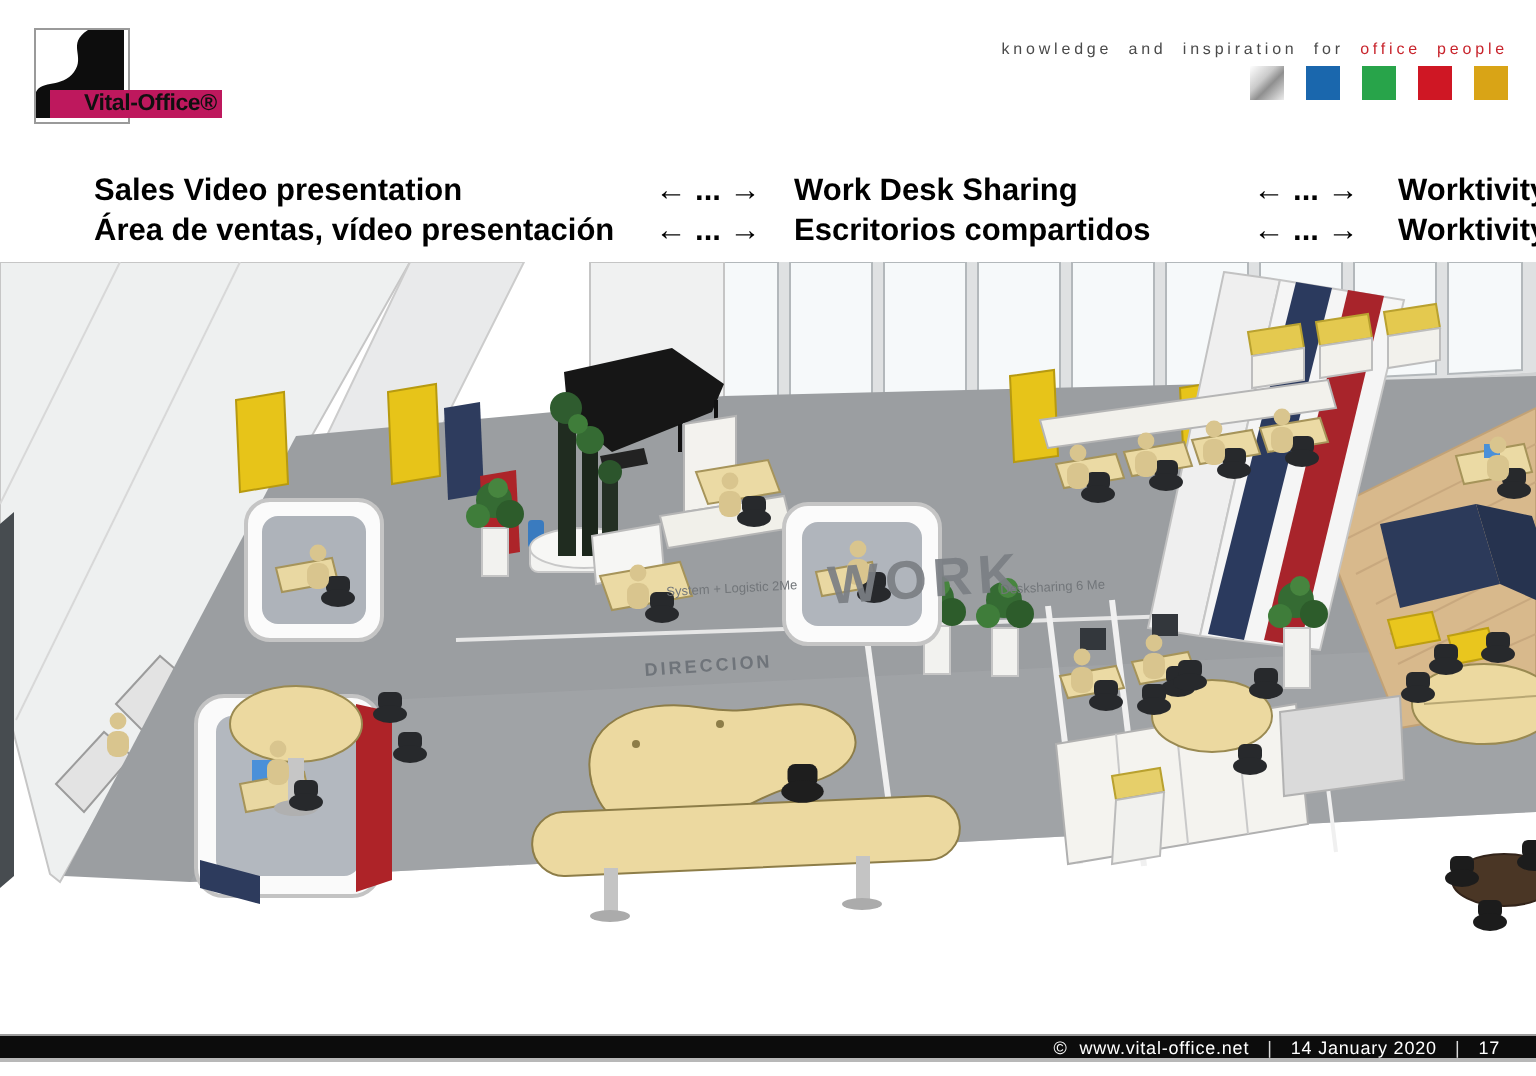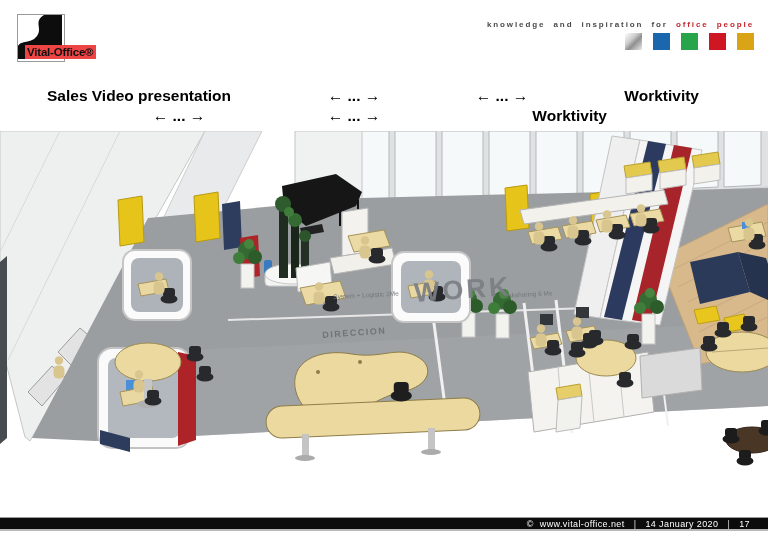--- a/index.html
+++ b/index.html
@@ -3,25 +3,25 @@
 <meta charset="utf-8">
 <style>
   html,body{margin:0;padding:0;background:#9a9a9a;}
   .slide{position:relative;width:768px;height:538px;background:#ffffff;overflow:hidden;
          font-family:"Liberation Sans",sans-serif;margin:0 auto;}
 
   
   .logo{position:absolute;top:14px;left:17px;width:130px;height:52px;}
   .logo-square{position:absolute;top:0;left:0;width:46px;height:46px;border:1px solid #9a9a9a;background:#fff;}
   .logo-square svg{display:block;}
-  .logo-text{position:absolute;top:31px;left:8px;background:#ef4444;font-size:11.5px;font-weight:bold;
-             letter-spacing:-0.2px;padding:1px 3px 1px 2px;color:#101010;white-space:nowrap;}
-
-  
-  .tagline{position:absolute;top:20px;right:14px;font-size:8px;font-weight:bold;letter-spacing:1.9px;
+  .logo-text{position:absolute;top:31px;left:8px;background:#be185d;font-size:11.5px;font-weight:bold;
+             letter-spacing:-0.2px;padding:1px 3px 1px 17px;color:#101010;white-space:nowrap;}
+
+  
+  .tagline{position:absolute;top:20px;right:14px;font-size:8px;font-weight:normal;letter-spacing:1.9px;
            word-spacing:4px;color:#4a4a4a;white-space:nowrap;}
   .tagline .hl{color:#c8242c;}
   .palette{position:absolute;top:33px;right:14px;display:flex;gap:11px;}
   .sq{width:17px;height:17px;display:block;}
   .sq1{background:linear-gradient(135deg,#ffffff 0%,#cbcbcb 38%,#8f8f8f 58%,#ececec 100%);}
   .sq2{background:#1a67ad;} .sq3{background:#28a44a;} .sq4{background:#cf1724;} .sq5{background:#d9a416;}
 
   
   .titles{position:absolute;top:86px;left:47px;right:27px;color:#000;}
   .t-row{display:grid;grid-template-columns:264px 86px 210px 92px 1fr;font-size:15.5px;
@@ -74,25 +74,28 @@
     <span class="sq sq2"></span>
     <span class="sq sq3"></span>
     <span class="sq sq4"></span>
     <span class="sq sq5"></span>
   </div>
 
   <div class="titles">
     <div class="t-row">
       <span class="t-left">Sales Video presentation</span>
       <span class="t-arrow">← ... →</span>
+      <span class="t-center">Work Desk Sharing</span>
       <span class="t-arrow">← ... →</span>
       <span class="t-right">Worktivity</span>
     </div>
     <div class="t-row">
+      <span class="t-left">Área de ventas, vídeo presentación</span>
       <span class="t-arrow">← ... →</span>
+      <span class="t-center">Escritorios compartidos</span>
       <span class="t-arrow">← ... →</span>
       <span class="t-right">Worktivity</span>
     </div>
   </div>
 
   <div class="scene">
     <svg viewBox="0 131 768 352" width="768" height="352">
       <defs>
         <g id="fig">
             <circle cx="7" cy="4.5" r="4.2"></circle>

